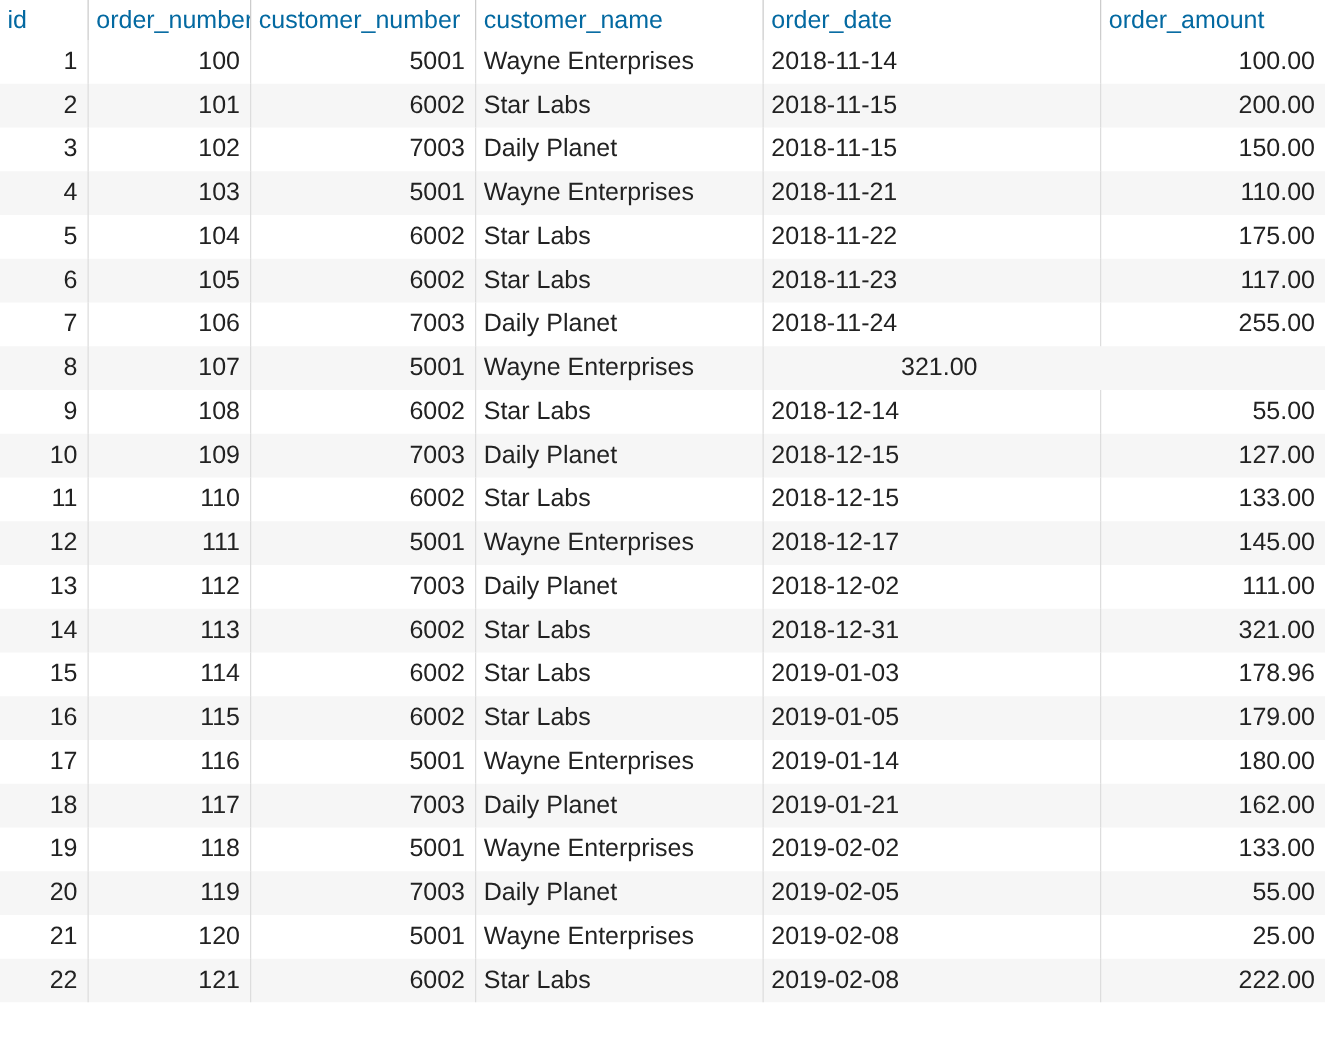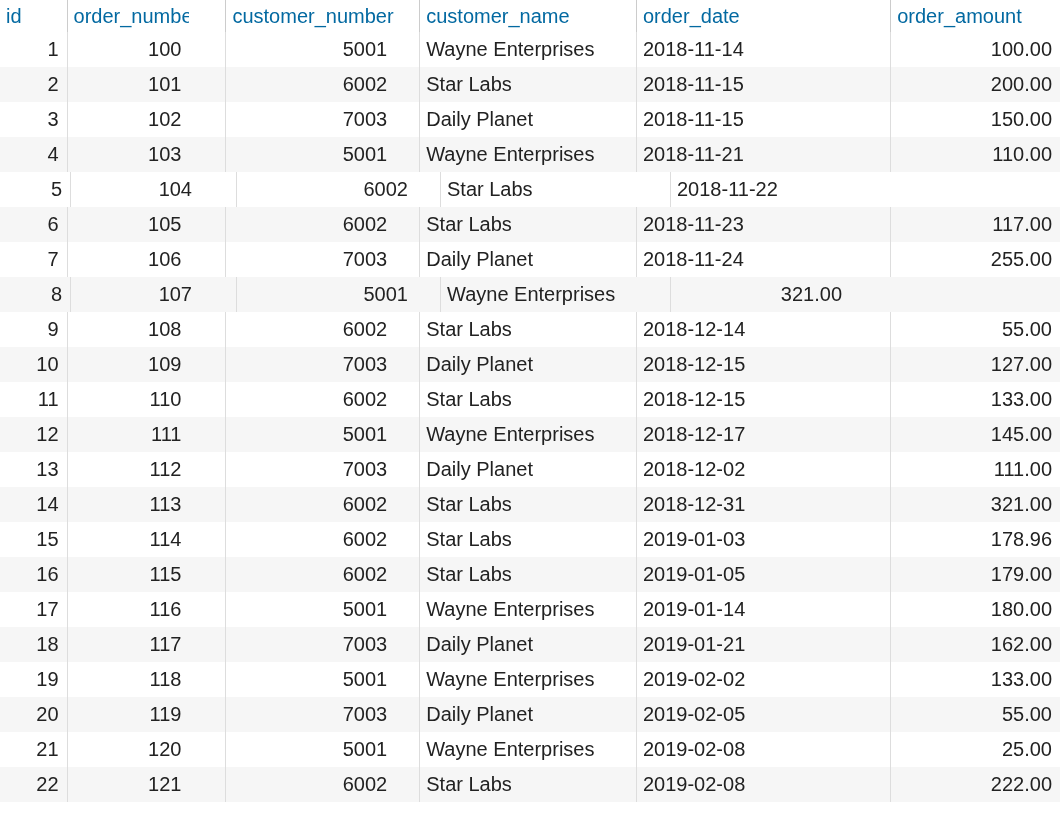--- a/index.html
+++ b/index.html
@@ -37,23 +37,23 @@
     white-space: nowrap;
   }
   .header-row .cell {
     border-left: 1px solid #ccc;
     color: #0369a1;
   }
   .c-id { width: 70px; justify-content: flex-end; border-left: none; }
   .header-row .c-id { justify-content: flex-start; border-left: none; }
   .c-ordnum { width: 130px; justify-content: flex-end; }
   .header-row .c-ordnum { justify-content: flex-start; }
-  .c-custnum { width: 180px; justify-content: flex-end; margin-left: 36px; }
+  .c-custnum { width: 180px; justify-content: flex-end; }
   .header-row .c-custnum { justify-content: flex-start; }
-  .c-custname { width: 230px; justify-content: flex-start; margin-left: 24px; }
+  .c-custname { width: 230px; justify-content: flex-start; }
   .c-date { width: 270px; justify-content: flex-start; font-variant-numeric: tabular-nums; }
   .header-row .c-date { justify-content: flex-start; }
   .c-amount { width: 180px; justify-content: flex-end; font-variant-numeric: tabular-nums; }
   .header-row .c-amount { justify-content: flex-start; }
 </style>
 </head>
 <body>
 
 <div class="grid">
 
@@ -98,20 +98,21 @@
         <div class="cell c-custname">Wayne Enterprises</div>
         <div class="cell c-date">2018-11-21</div>
         <div class="cell c-amount">110.00</div>
       </div>
       <div class="row">
         <div class="cell c-id">5</div>
         <div class="cell c-ordnum">104</div>
         <div class="cell c-custnum">6002</div>
         <div class="cell c-custname">Star Labs</div>
         <div class="cell c-date">2018-11-22</div>
+        <div class="cell c-amount">175.00</div>
       </div>
       <div class="row">
         <div class="cell c-id">6</div>
         <div class="cell c-ordnum">105</div>
         <div class="cell c-custnum">6002</div>
         <div class="cell c-custname">Star Labs</div>
         <div class="cell c-date">2018-11-23</div>
         <div class="cell c-amount">117.00</div>
       </div>
       <div class="row">

